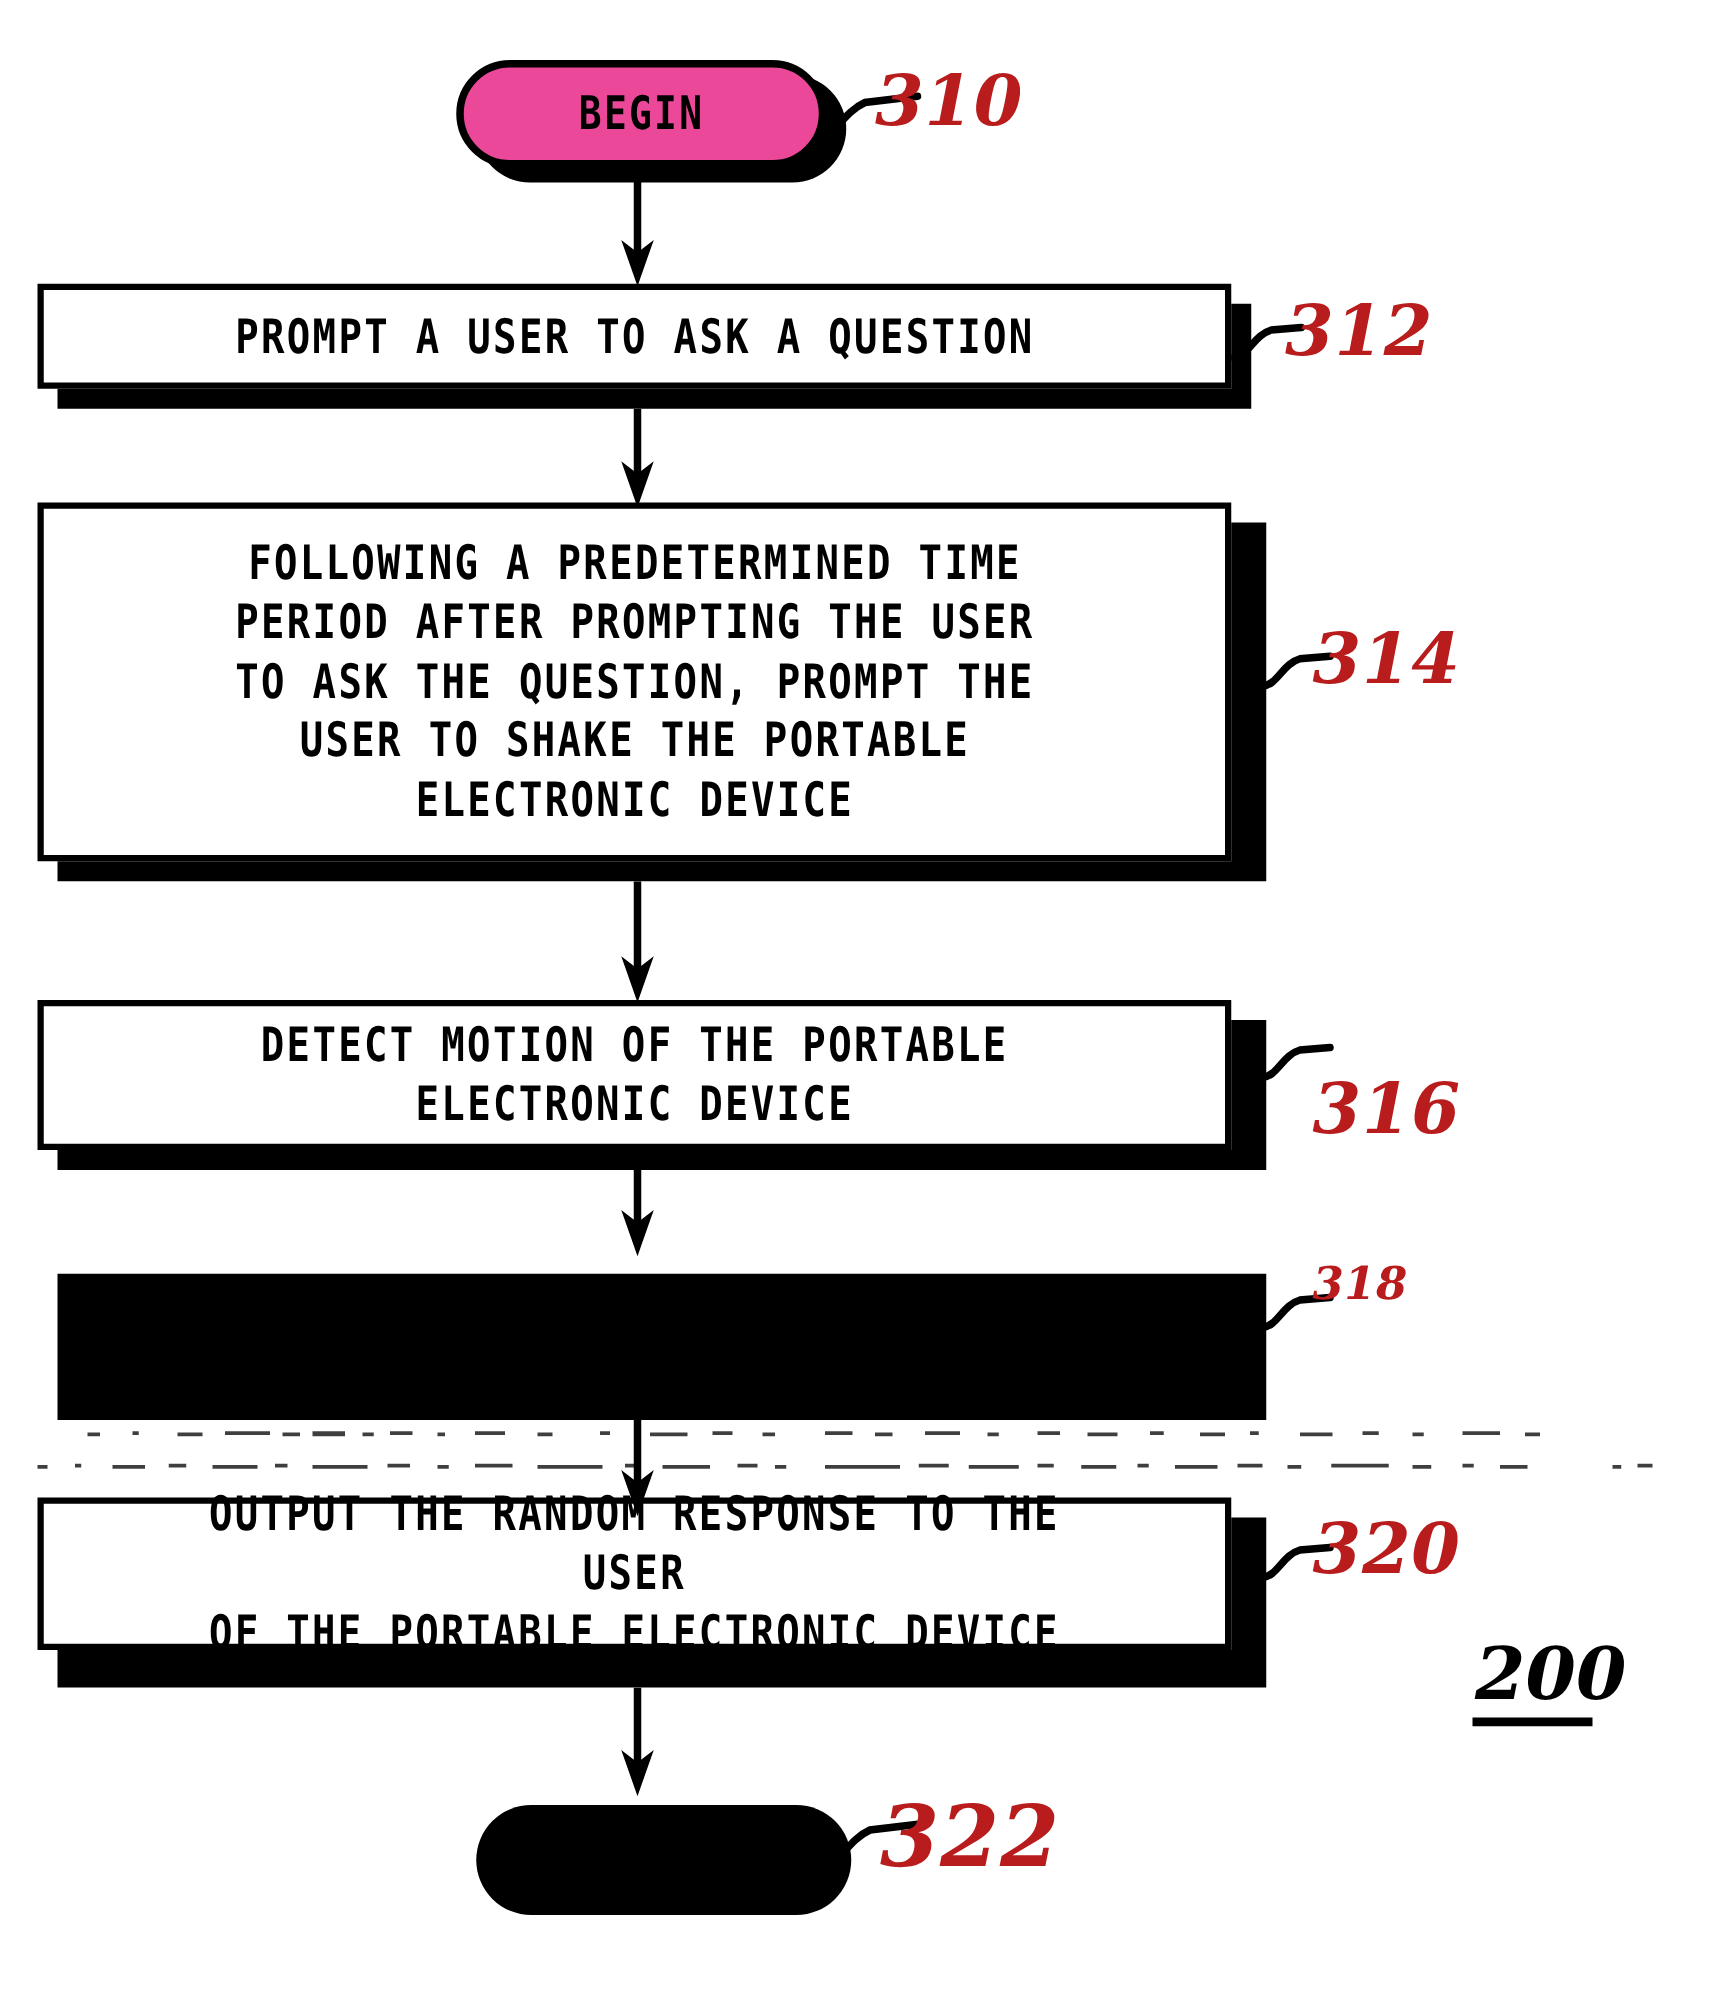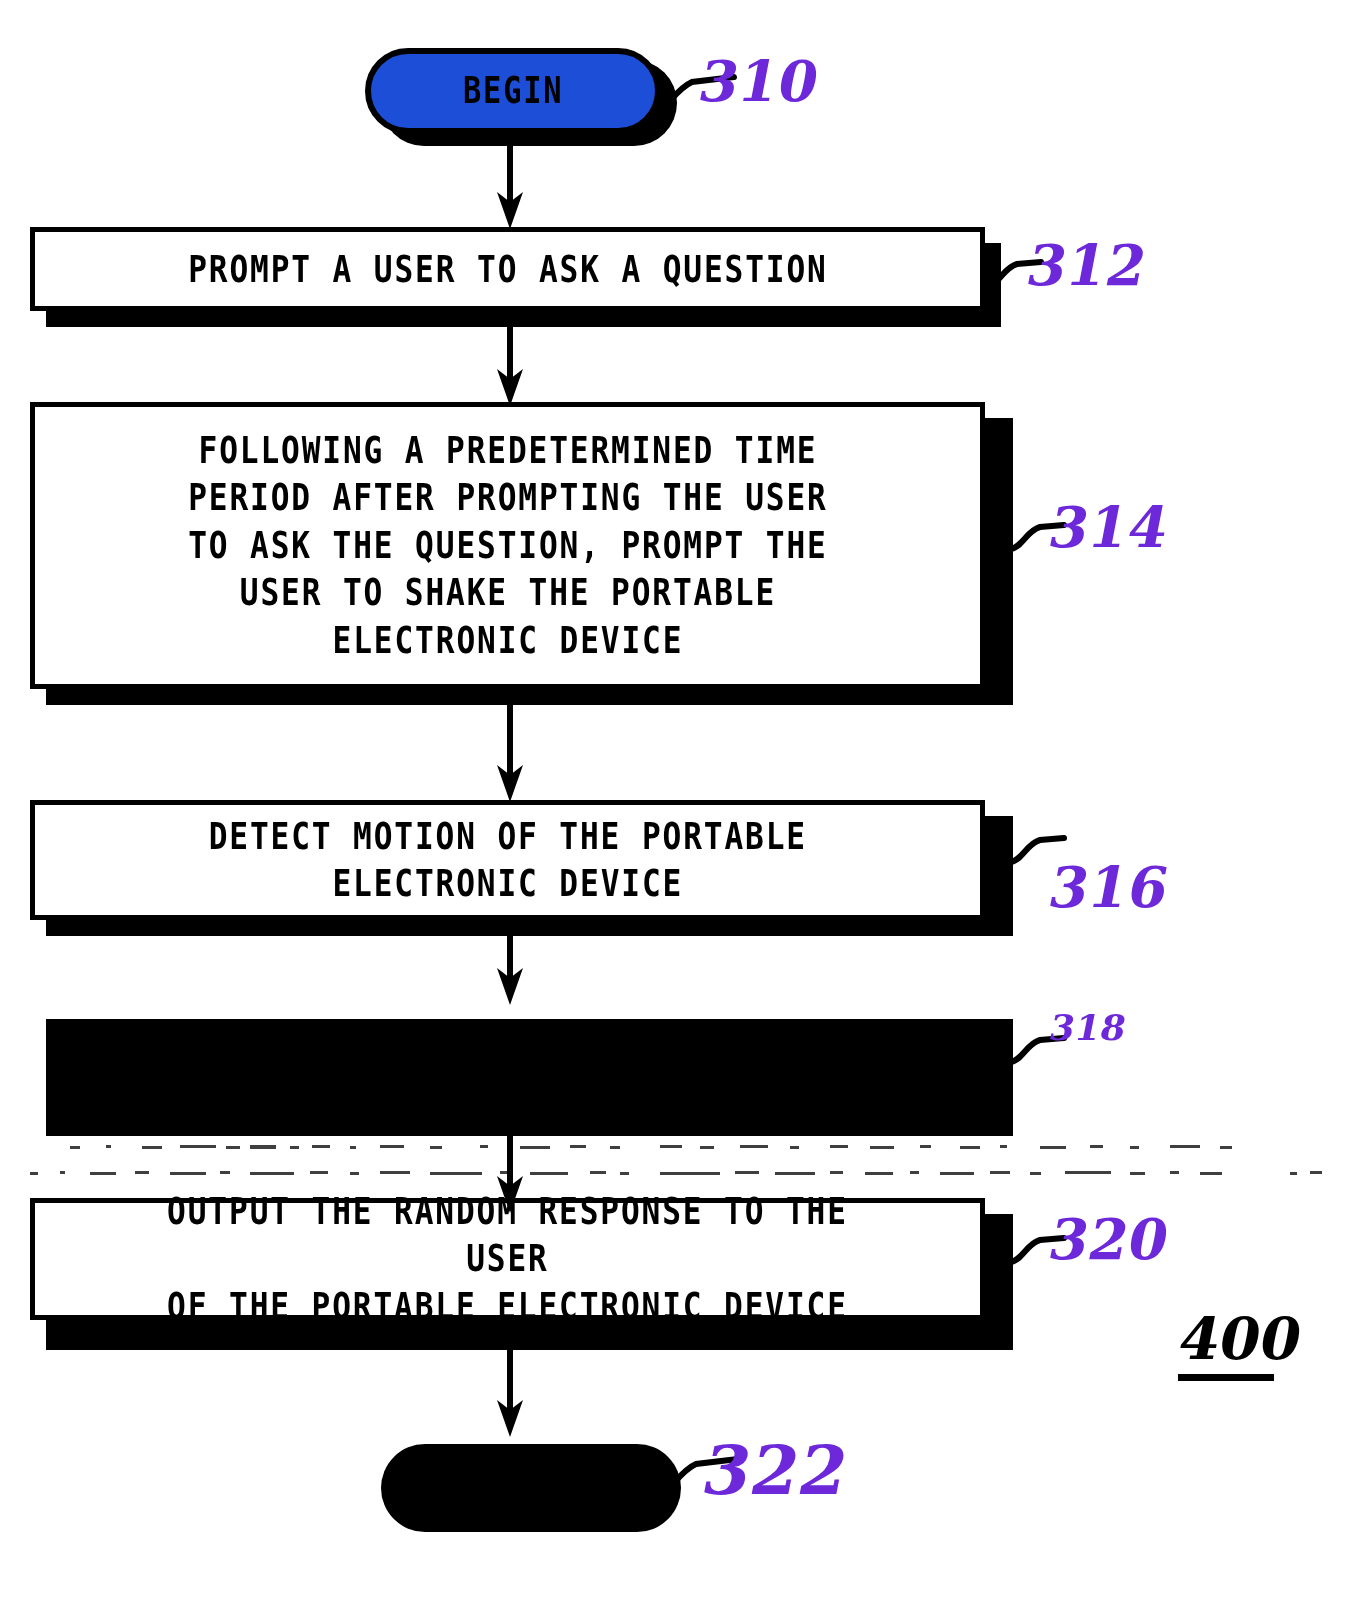--- a/index.html
+++ b/index.html
@@ -46,21 +46,21 @@
   .shadow {
     position: absolute;
     background: #000000;
     z-index: 0;
   }
 
   
   .term {
     position: absolute;
     box-sizing: border-box;
-    background: #1d4ed8;
+    background: #ec4899;
     border: 6px solid #000000;
     display: flex;
     align-items: center;
     justify-content: center;
     z-index: 2;
   }
   .term-shadow {
     position: absolute;
     background: #000000;
     z-index: 1;
@@ -71,21 +71,21 @@
     position: absolute;
     z-index: 1;
   }
 
   
   .refnum {
     position: absolute;
     font-family: "DejaVu Serif", serif;
     font-style: italic;
     font-weight: 700;
-    color: #6d28d9;
+    color: #b91c1c;
     white-space: nowrap;
     letter-spacing: 0.01em;
     z-index: 3;
   }
   .figlabel {
     position: absolute;
     font-family: "DejaVu Serif", serif;
     font-style: italic;
     font-weight: 700;
     color: #000000;
@@ -262,21 +262,21 @@
   <svg class="leader" style="left:1008px; top:1228px; width:60px; height:40px;" viewBox="0 0 60 40">
     <path d="M2,34 C14,33 18,16 32,12 L56,10" fill="none" stroke="#000" stroke-width="6" stroke-linecap="round"></path>
   </svg>
   <div class="refnum" style="left:1050px; top:1206px; font-size:56px;">320</div>
 
   <svg class="arrow" style="left:490px; top:1350px; width:40px; height:88px;" viewBox="0 0 40 88">
     <line x1="20" y1="0" x2="20" y2="66" stroke="#000" stroke-width="6"></line>
     <path d="M20,87 L7,50 L20,60 L33,50 Z" fill="#000"></path>
   </svg>
 
-  <div class="figlabel" style="left:1180px; top:1305px; font-size:58px;">400</div>
+  <div class="figlabel" style="left:1180px; top:1305px; font-size:58px;">200</div>
   <div class="figlabel-underline" style="left:1178px; top:1374px; width:96px; height:7px;"></div>
 
   <div class="term-shadow" style="left:381px; top:1444px; width:300px; height:88px; border-radius:44px;"></div>
   <svg class="leader" style="left:652px; top:1450px; width:90px; height:50px;" viewBox="0 0 90 50">
     <path d="M4,46 C18,44 26,22 44,14 L86,9" fill="none" stroke="#000" stroke-width="6" stroke-linecap="round"></path>
   </svg>
   <div class="refnum" style="left:704px; top:1430px; font-size:68px;">322</div>
 
 </div>
 

